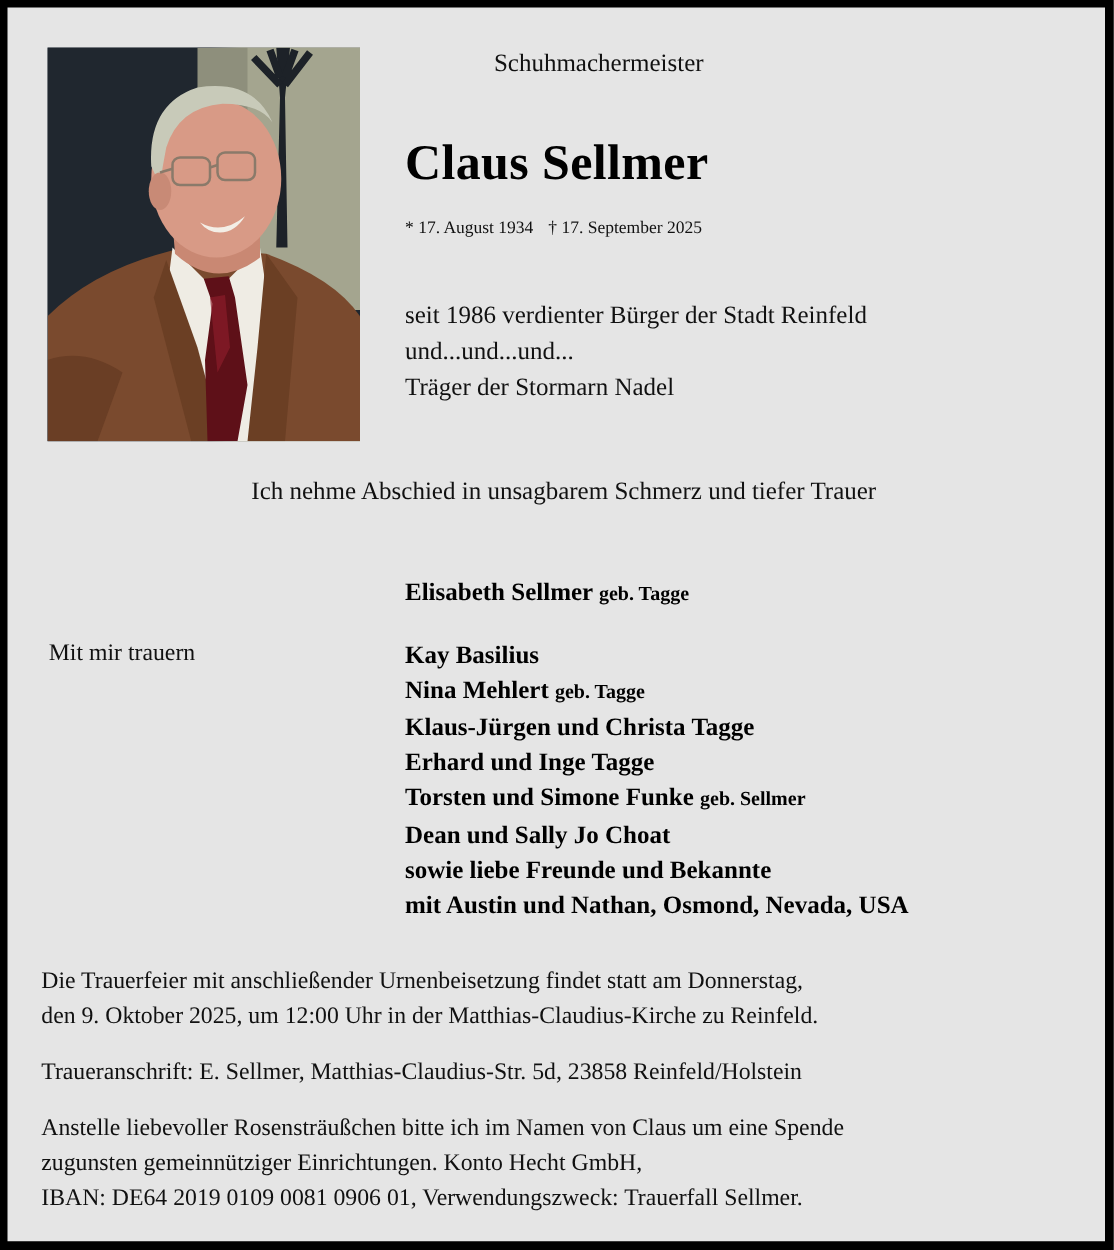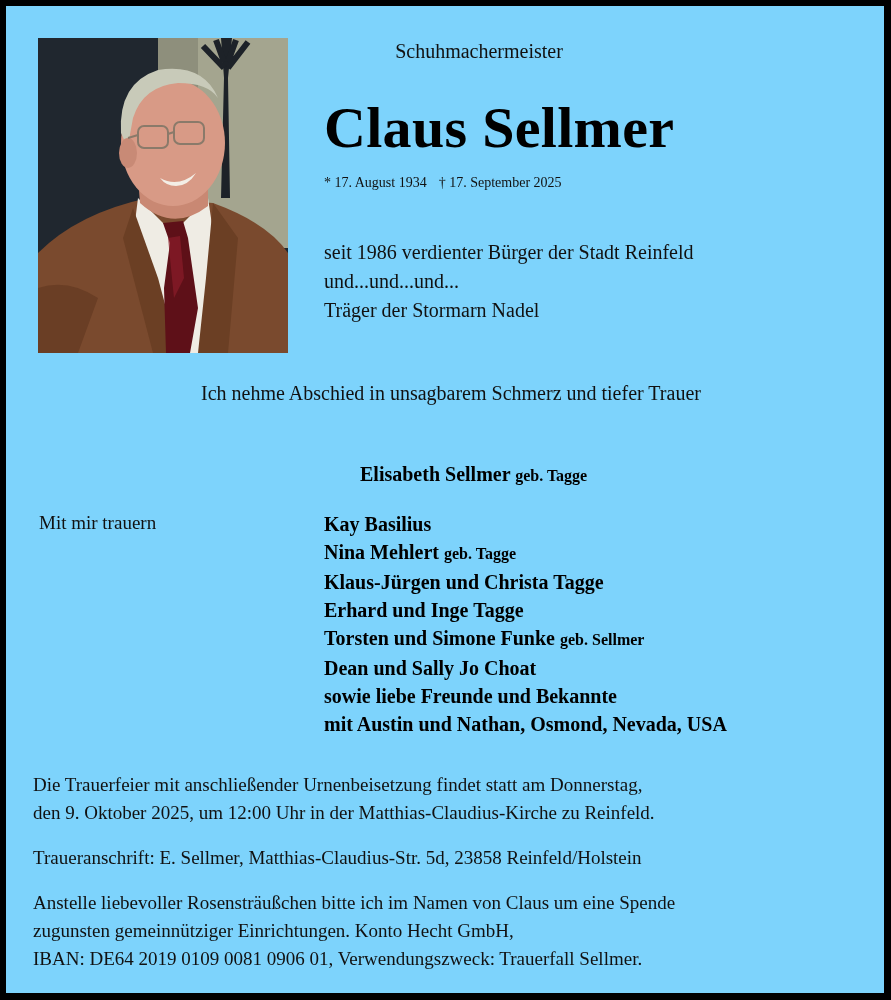--- a/index.html
+++ b/index.html
@@ -2,40 +2,40 @@
 <html><head>
 <meta charset="utf-8">
 <style>
   html, body { margin: 0; padding: 0; background: #ffffff; }
   body { width: 891px; height: 1000px; position: relative; overflow: hidden; }
   .frame {
     position: absolute; left: 0; top: 0; width: 891px; height: 1000px;
     box-sizing: border-box;
     border-top: 6px solid #000; border-left: 6px solid #000;
     border-right: 7px solid #000; border-bottom: 7px solid #000;
-    background: #7dd3fc;
+    background: #e5e5e5;
   }
   .serif { font-family: "Liberation Serif", "DejaVu Serif", serif; color: #111; }
   .abs { position: absolute; white-space: nowrap; }
 
   
   .photo {
     position: absolute; left: 32px; top: 32px; width: 250px; height: 315px; overflow: hidden;
     background: linear-gradient(90deg, #1e2530 0%, #232a33 52%, #9a9c88 62%, #a7a893 100%);
   }
 
   .profession { left: 318px; width: 310px; top: 34px; text-align: center; font-size: 20px; }
-  .name { left: 318px; top: 88px; font-size: 58px; font-weight: bold; letter-spacing: 0.3px; color: #000; }
+  .name { left: 318px; top: 100px; font-size: 40px; font-weight: bold; letter-spacing: 0.3px; color: #000; }
   .dates { left: 318px; top: 169px; font-size: 14px; }
   .dates .gap { display: inline-block; width: 12px; }
   .honors { left: 318px; top: 232px; font-size: 20px; line-height: 29px; white-space: normal; width: 540px; }
 
   .quote { left: 6px; width: 878px; top: 372px; text-align: center; font-size: 20px; line-height: 30px; }
 
-  .widow { left: 318px; top: 457px; font-size: 20px; font-weight: bold; color: #000; margin-left: 36px; }
+  .widow { left: 318px; top: 457px; font-size: 20px; font-weight: bold; color: #000; }
   .geb { font-size: 16px; font-weight: bold; }
   .mourn-label { left: 33px; top: 506px; font-size: 19px; }
   .mourners { left: 318px; top: 504px; font-size: 20px; line-height: 28px; font-weight: bold; color: #000; }
   .mourners div { white-space: nowrap; }
 
   .para { left: 27px; font-size: 19px; line-height: 28px; white-space: normal; width: 840px; }
   .ceremony { top: 765px; }
   .address { top: 838px; }
   .donation { top: 883px; }
 </style>

